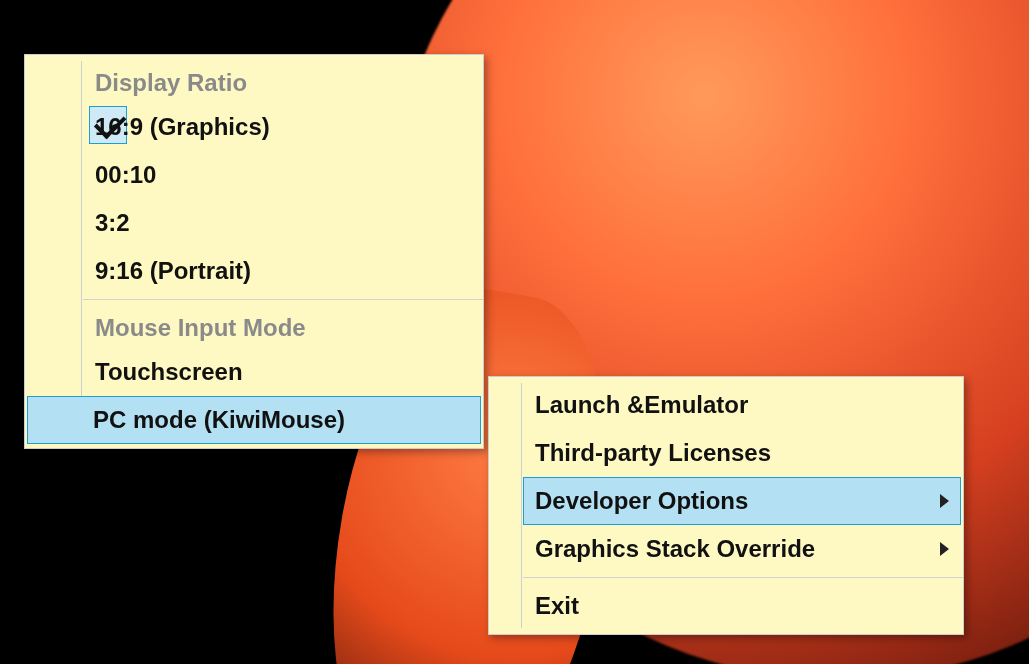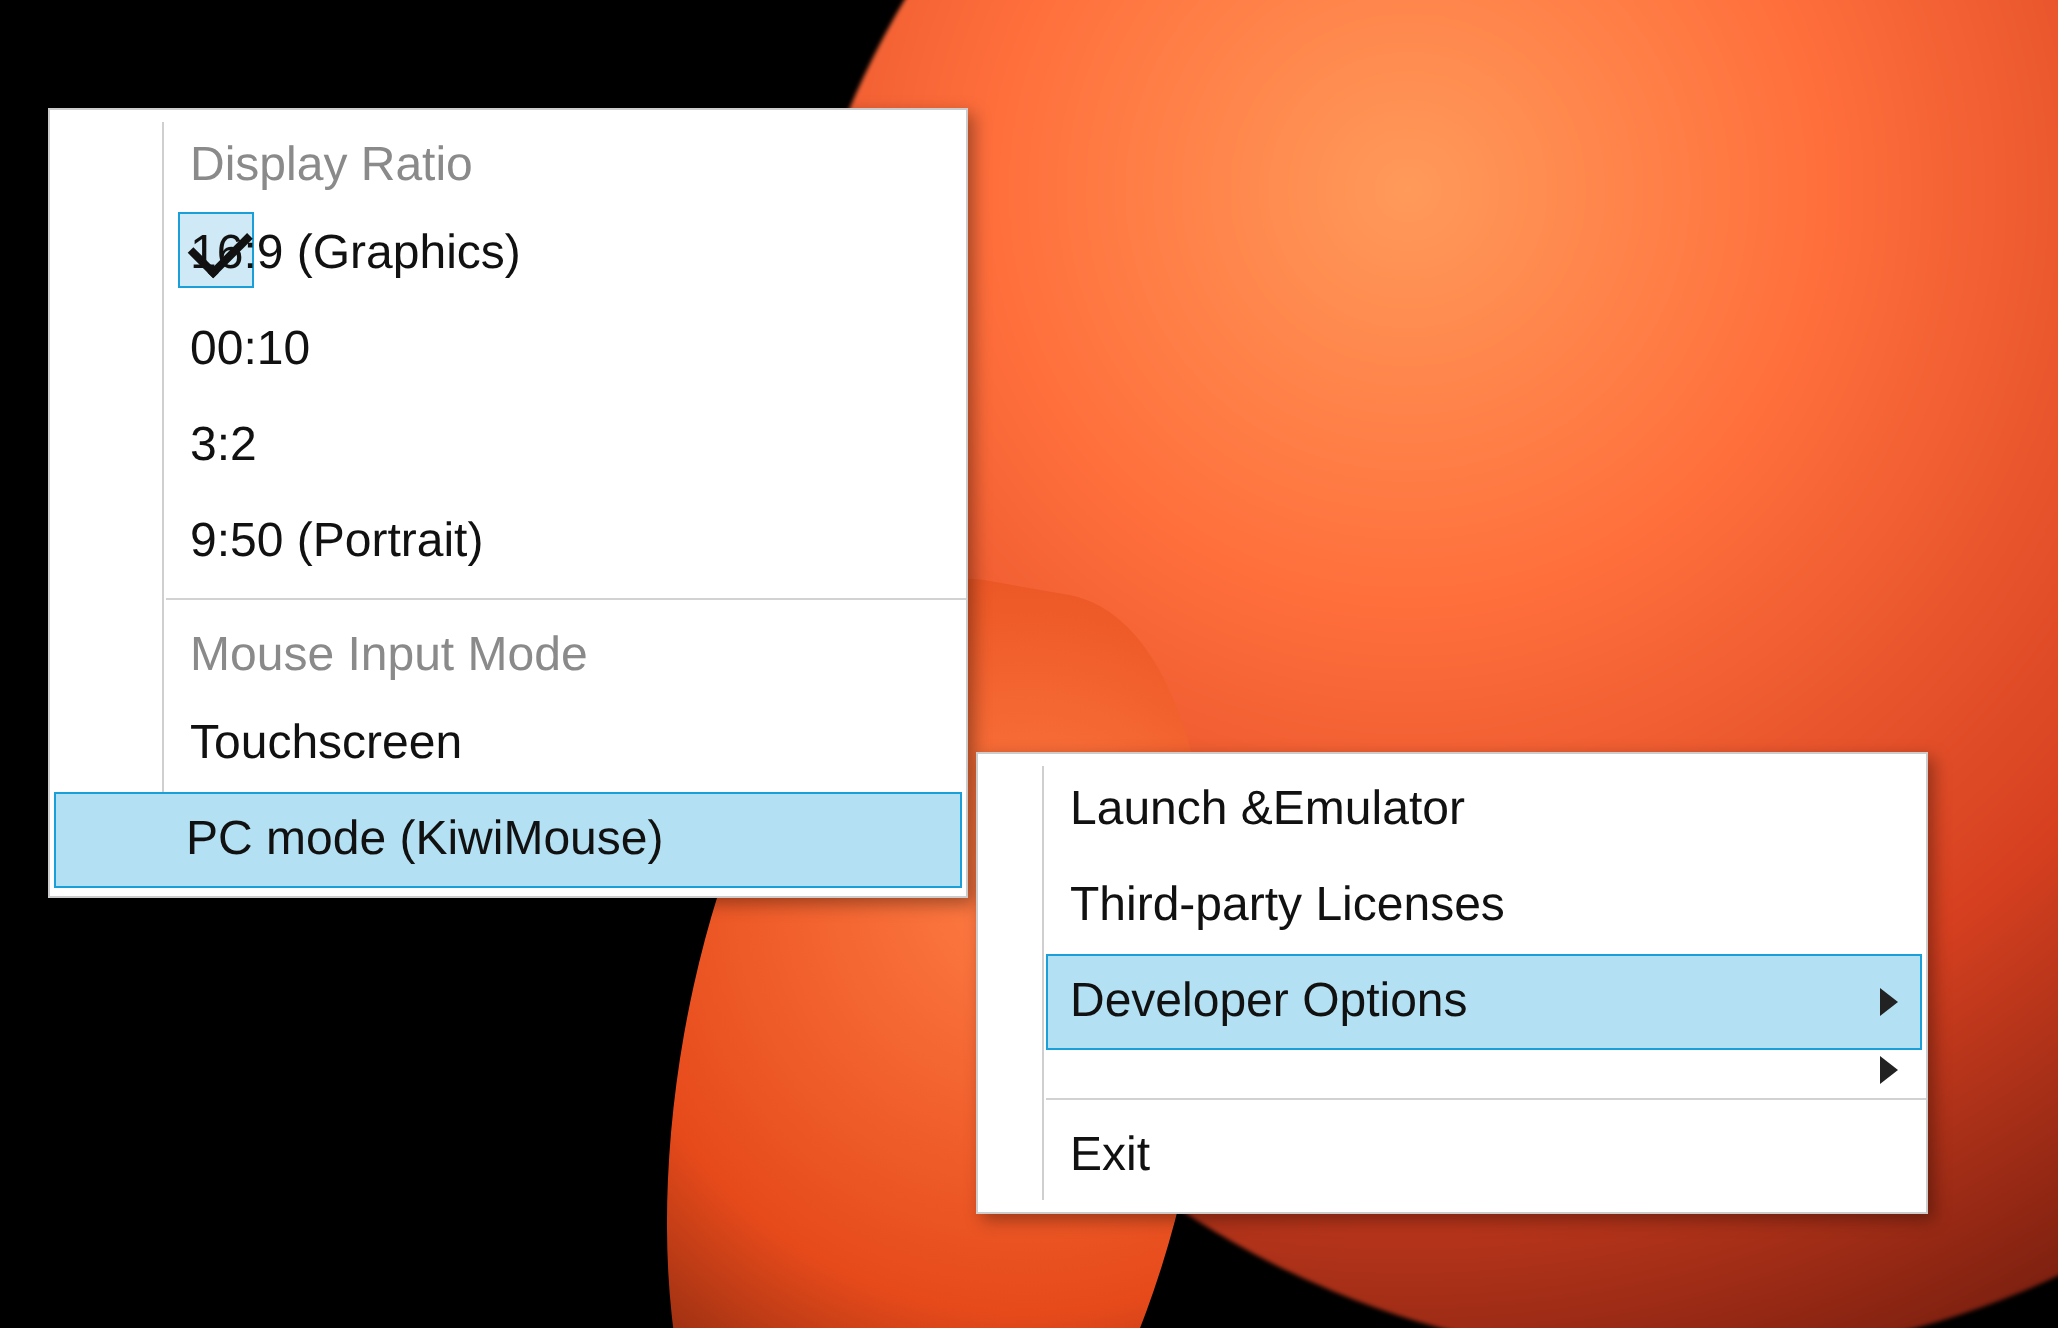--- a/index.html
+++ b/index.html
@@ -44,25 +44,26 @@
     position: absolute;
     width: 380px; height: 380px;
     border-radius: 50%;
     left: -150px; top: -145px;
     background: #000;
   }
 
   
   .menu {
     position: absolute;
-    background: #ffffff;
+    background: #fef9c3;
     border: 1px solid #ccc;
     box-shadow: 3px 3px 8px rgba(0,0,0,0.35);
     padding: 4px 2px;
     z-index: 10;
+    font-weight: bold;
   }
   .menu-inner {
     position: relative;
     padding-left: 56px; 
   }
   .menu-inner::before {
     
     content: "";
     position: absolute;
     left: 54px;
@@ -148,21 +149,21 @@
     <div class="menu-header">Display Ratio</div>
 
     <div style="position:relative">
       <div class="gutter-box" style="top:3px">
         <span class="check-icon"></span>
       </div>
       <div class="menu-item">16:9 (Graphics)</div>
     </div>
     <div class="menu-item">00:10</div>
     <div class="menu-item">3:2</div>
-    <div class="menu-item">9:50 (Portrait)</div>
+    <div class="menu-item">9:16 (Portrait)</div>
 
     <div class="menu-sep short"></div>
 
     <div class="menu-header">Mouse Input Mode</div>
 
     <div class="menu-item">Touchscreen</div>
 
     <div style="position:relative">
       <div class="gutter-box no-border" style="top:3px">
         <span class="check-icon"></span>
@@ -179,20 +180,21 @@
     <div class="menu-item">Launch &amp;Emulator</div>
 
     <div class="menu-item">Third-party Licenses</div>
 
     <div class="menu-item highlight">
       <span>Developer Options</span>
       <span class="submenu-caret"></span>
     </div>
 
     <div class="menu-item">
+      <span>Graphics Stack Override</span>
       <span class="submenu-caret"></span>
     </div>
 
     <div class="menu-sep short"></div>
 
     <div class="menu-item">Exit</div>
 
   </div>
 </div>
 

